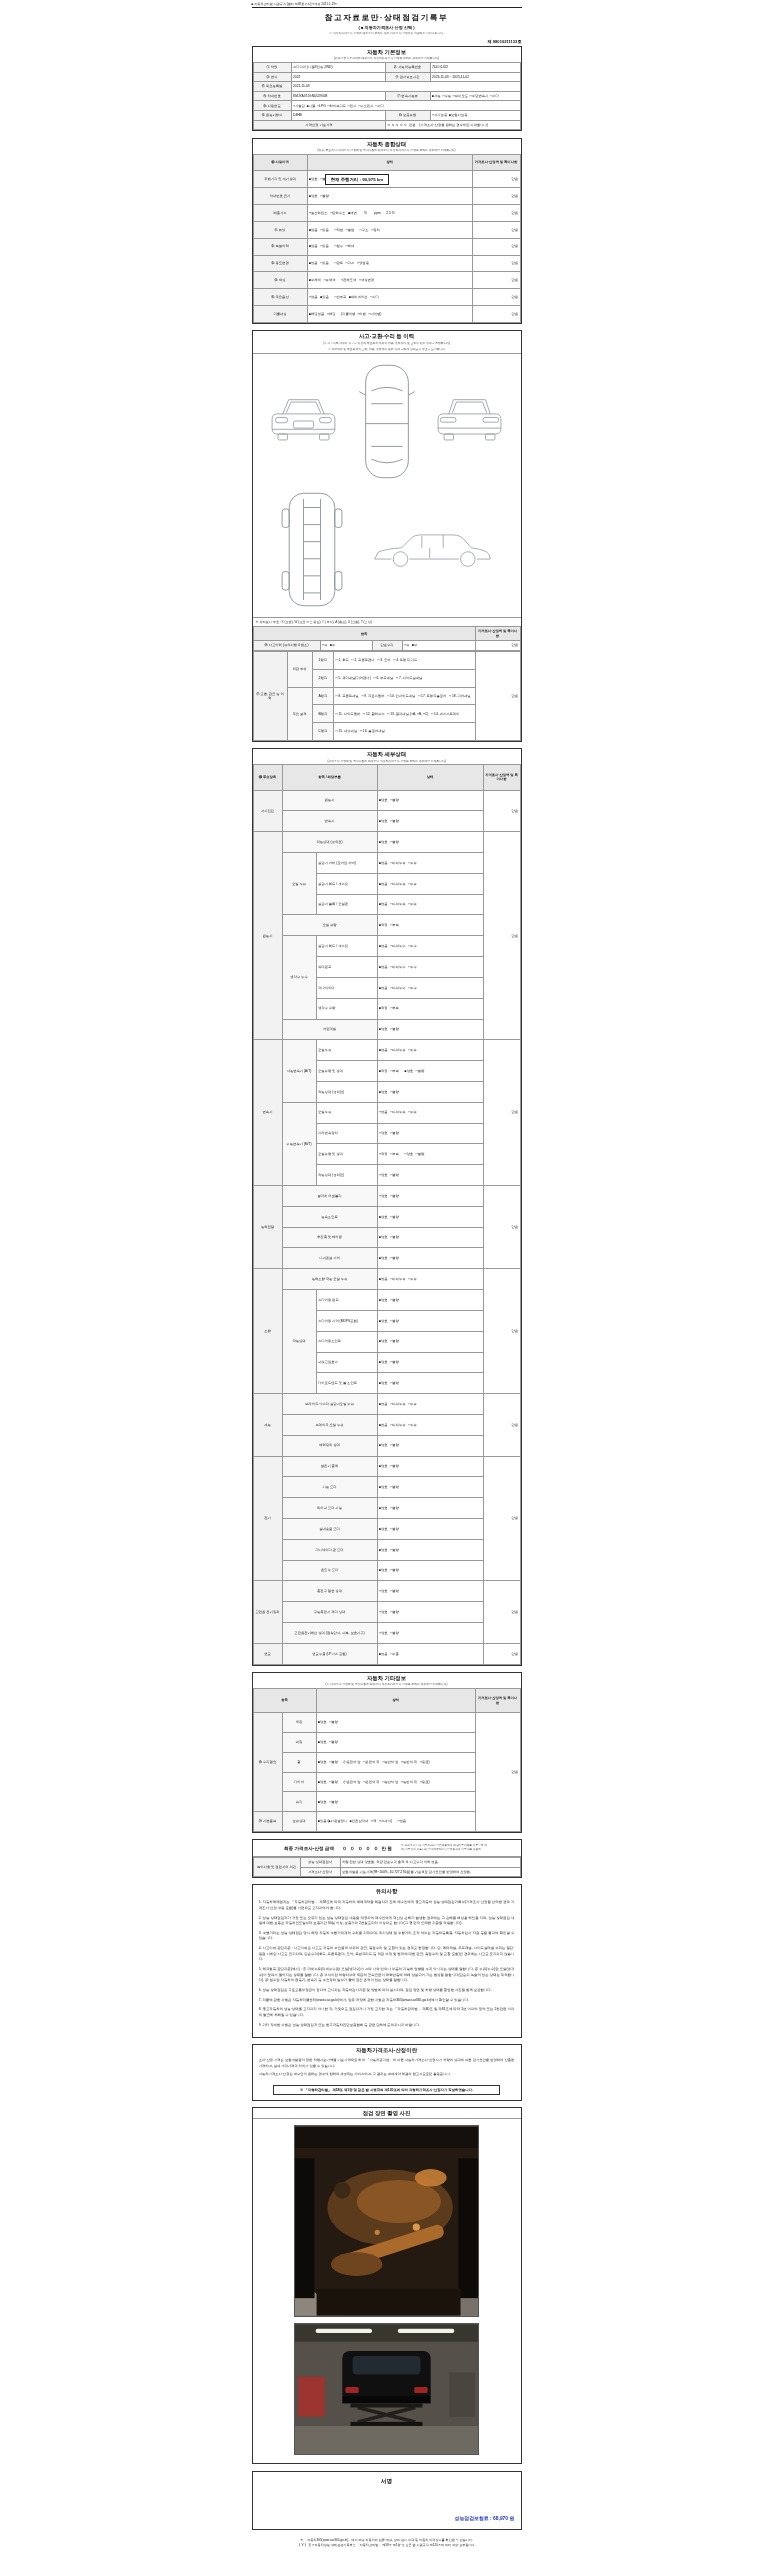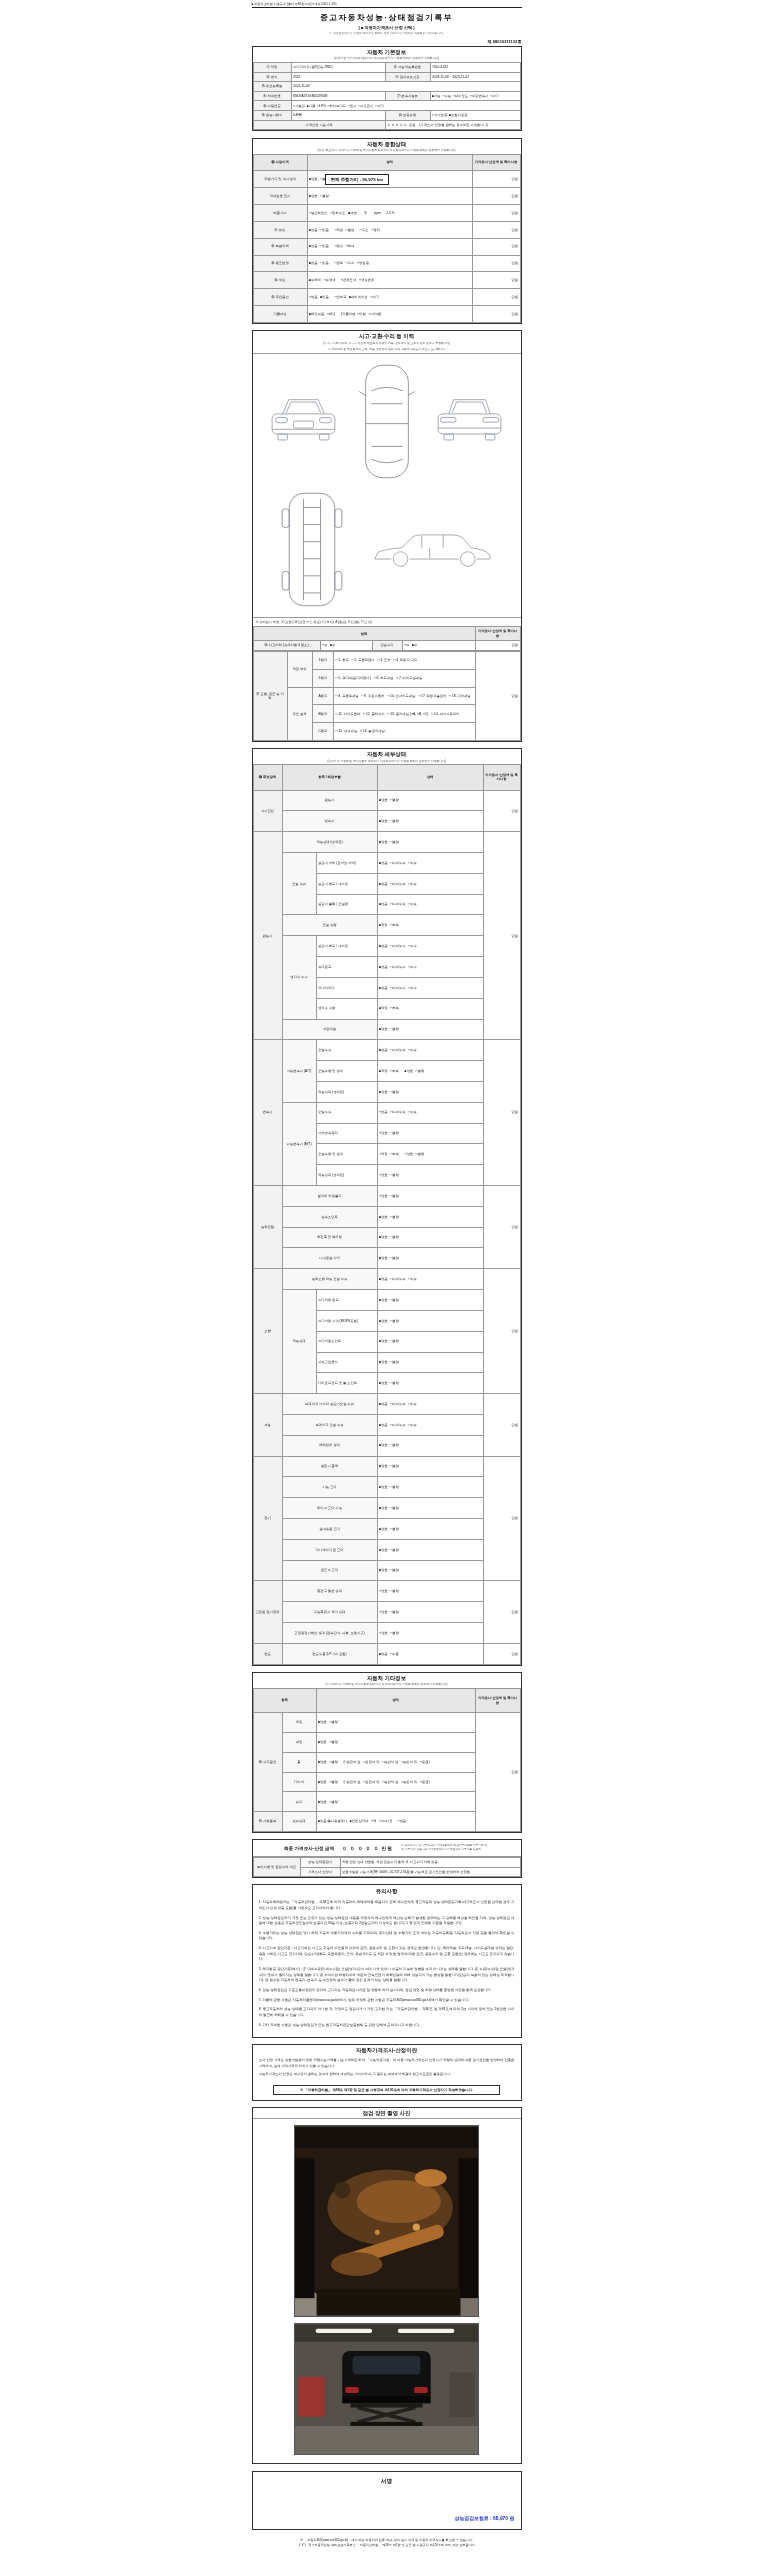--- a/index.html
+++ b/index.html
@@ -57,21 +57,21 @@
 </head>
 <body>
 
 <div class="canvas">
 
   <div class="lawnote">■ 자동차관리법 시행규칙 [별지 제82호서식] &lt;개정 2021.1.19&gt;</div>
 
   <div class="doc">
 
     <div class="doc-header">
-      <div class="title">중고자동차성능·상태점검기록부</div>
+      <div class="title">참고자료로만·상태점검기록부</div>
       <div class="subtitle">( ■ 자동차가격조사·산정 선택 )</div>
       <div class="subnote">※ 자동차가격조사·산정은 매수인이 원하는 경우 가격조사·산정자가 제공하는 서비스입니다.</div>
     </div>
     <div class="docno">제 98010211133호</div>
 
     <section class="sec">
       <div class="sec-title">자동차 기본정보</div>
       <div class="sec-note">(가격산정 기준가격은 매수인이 자동차가격조사·산정을 원하는 경우에만 기재합니다)</div>
       <table class="t-basic">
         <colgroup>

